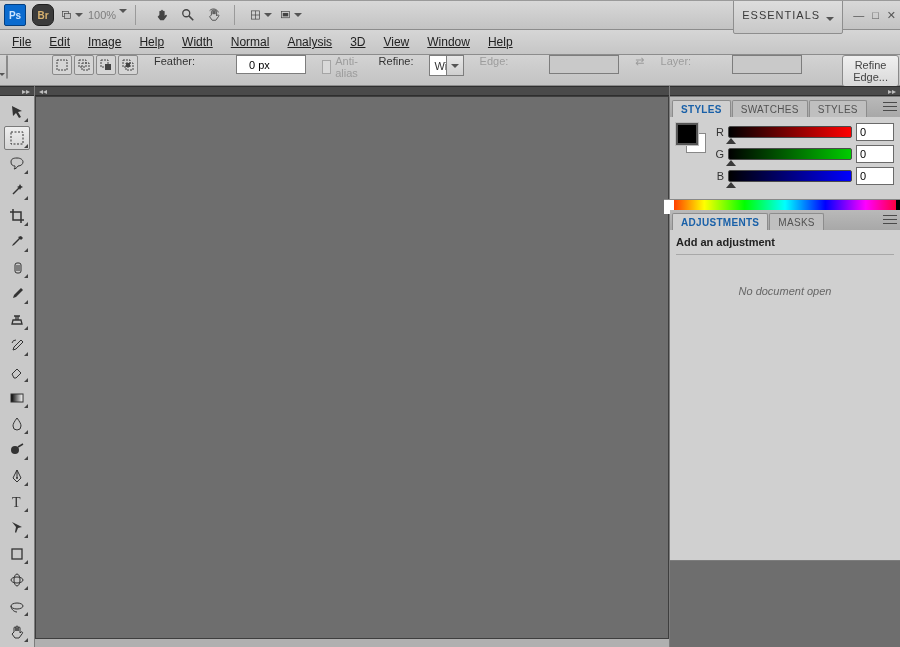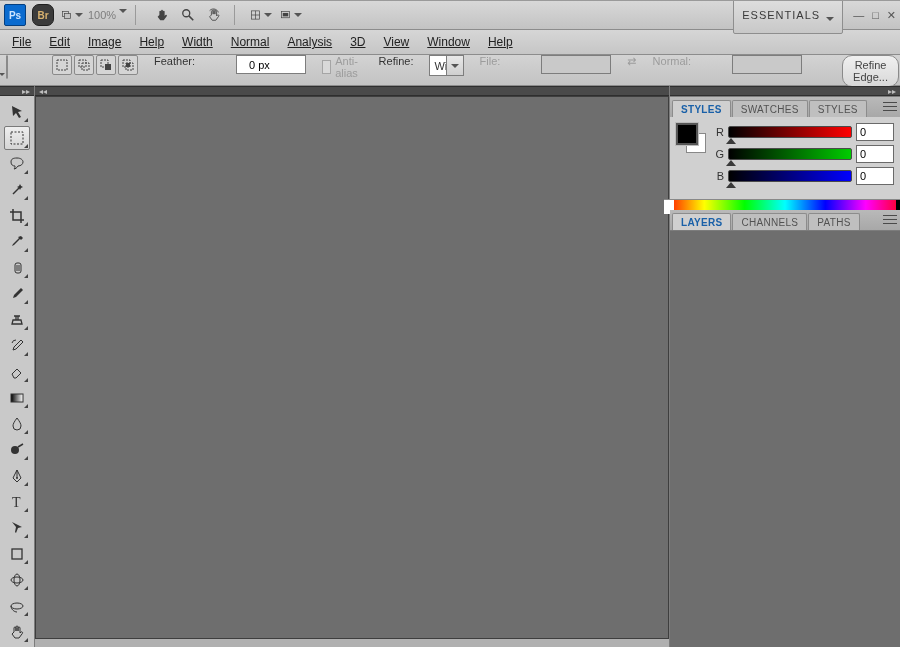--- a/index.html
+++ b/index.html
@@ -29,21 +29,21 @@
   .mini-icons{display:flex;gap:2px;margin-left:4px;}
   .mini{width:18px;height:18px;border:1px solid #8a8a8a;background:#d5d5d5;border-radius:2px;display:flex;align-items:center;justify-content:center;}
   .mini svg{width:12px;height:12px;}
   .label{color:#333;}
   .input-s{width:44px;height:17px;background:#fff;border:1px solid #7d7d7d;font-size:11px;padding:0 12px;margin-left:25px;}
   .input-s.disabled{background:#c9c9c9;color:#9a9a9a;}
   .select{display:flex;align-items:center;background:#fff;border:1px solid #7d7d7d;height:19px;width:76px;position:relative;padding-left:4px;}
   .select .arrow{position:absolute;right:0;top:0;width:16px;height:100%;background:linear-gradient(#e8e8e8,#cfcfcf);border-left:1px solid #7d7d7d;display:flex;align-items:center;justify-content:center;}
   .disabled-text{color:#9c9c9c;}
   .checkbox{width:12px;height:12px;border:1px solid #a5a5a5;background:#d9d9d9;display:inline-block;margin-right:4px;}
-  .btn{background:linear-gradient(#f0f0f0,#d8d8d8);border:1px solid #8a8a8a;border-radius:10px;padding:3px 10px;font-size:11px;color:#444;}
+  .btn{background:linear-gradient(#f0f0f0,#d8d8d8);border:1px solid #8a8a8a;border-radius:3px;padding:3px 10px;font-size:11px;color:#444;}
   .optbar .vsep{margin:0 4px;}
   
   .mainrow{display:flex;height:calc(647px - 28px - 24px - 30px);}
   
   .gutter{height:8px;background:#4a4a4a;border-top:1px solid #2e2e2e;border-bottom:1px solid #2e2e2e;display:flex;align-items:center;justify-content:flex-end;padding-right:4px;}
   .gutter .chev{color:#bfbfbf;font-size:8px;}
   
   .toolscol{width:34px;background:#c9c9c9;border-right:1px solid #7c7c7c;display:flex;flex-direction:column;}
   .toolwell{flex:1;padding:4px 0;display:flex;flex-direction:column;align-items:center;gap:2px;}
   .tool{width:24px;height:22px;display:flex;align-items:center;justify-content:center;border:1px solid transparent;border-radius:2px;position:relative;}
@@ -207,24 +207,24 @@
         <span class="checkbox"></span>
         <span>Anti-alias</span>
       </span>
     <span class="label">Refine:</span>
     <div class="select">
       <span>Width</span>
       <div class="arrow">
           <div class="drop-tri" style="margin:0"></div>
         </div>
     </div>
-    <span class="disabled-text">File:</span>
+    <span class="disabled-text">Edge:</span>
     <input class="input-s disabled" disabled="" style="">
     <span class="disabled-text">⇄</span>
-    <span class="disabled-text">Normal:</span>
+    <span class="disabled-text">Layer:</span>
     <input class="input-s disabled" disabled="" style="">
     <div class="vsep"></div>
     <button class="btn">Refine Edge...</button>
   </div>
 
   <div class="mainrow">
 
     <div class="toolscol">
       <div class="gutter">
           <span class="chev">▸▸</span>
@@ -425,30 +425,34 @@
               <div class="slider b">
                   <div class="knob"></div>
                 </div>
               <input class="numbox" value="0" style="">
             </div>
           </div>
         </div>
         <div class="spectrum"></div>
       </div>
 
-
-      <div class="panel" style="flex:0 0 auto">
+      <div class="panel" style="flex:0 0 auto;height:350px">
         <div class="tabstrip">
-          <div class="tab active">LAYERS</div>
-          <div class="tab">CHANNELS</div>
-          <div class="tab">PATHS</div>
+          <div class="tab active">ADJUSTMENTS</div>
+          <div class="tab">MASKS</div>
           <div class="panel-menu">
               <div></div>
               <div></div>
               <div></div>
             </div>
         </div>
-      </div>
+        <div class="panel-body adj-body" style="flex:1">
+          <div class="adj-title">Add an adjustment</div>
+          <hr class="adj-hr">
+          <div class="adj-msg">No document open</div>
+        </div>
+      </div>
+
       <div class="bottom-fill"></div>
     </div>
   </div>
 
 </div>
 
 </body></html>

